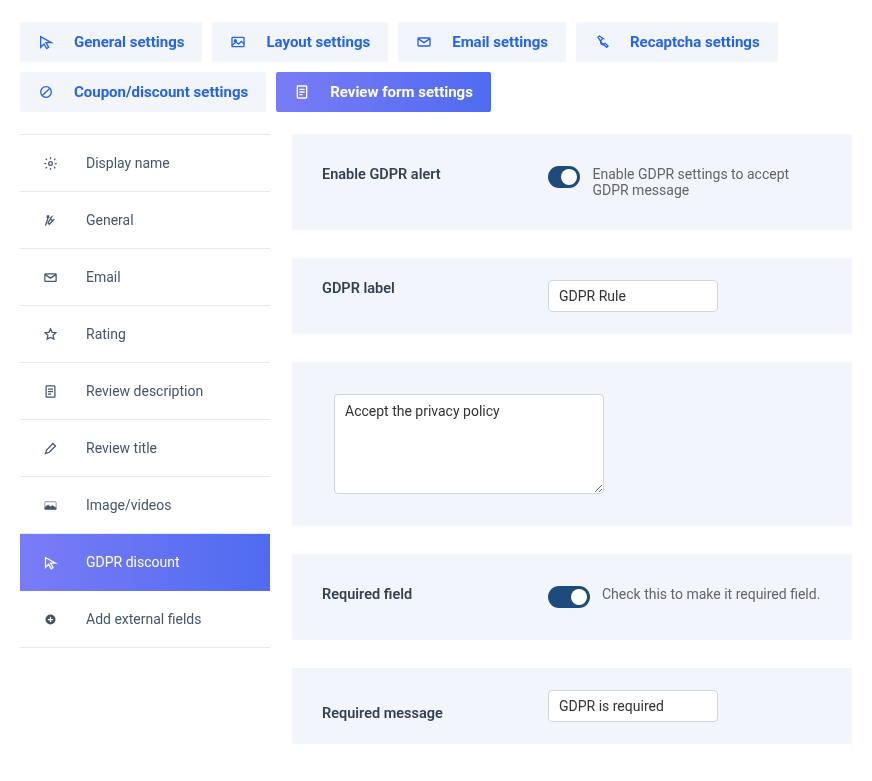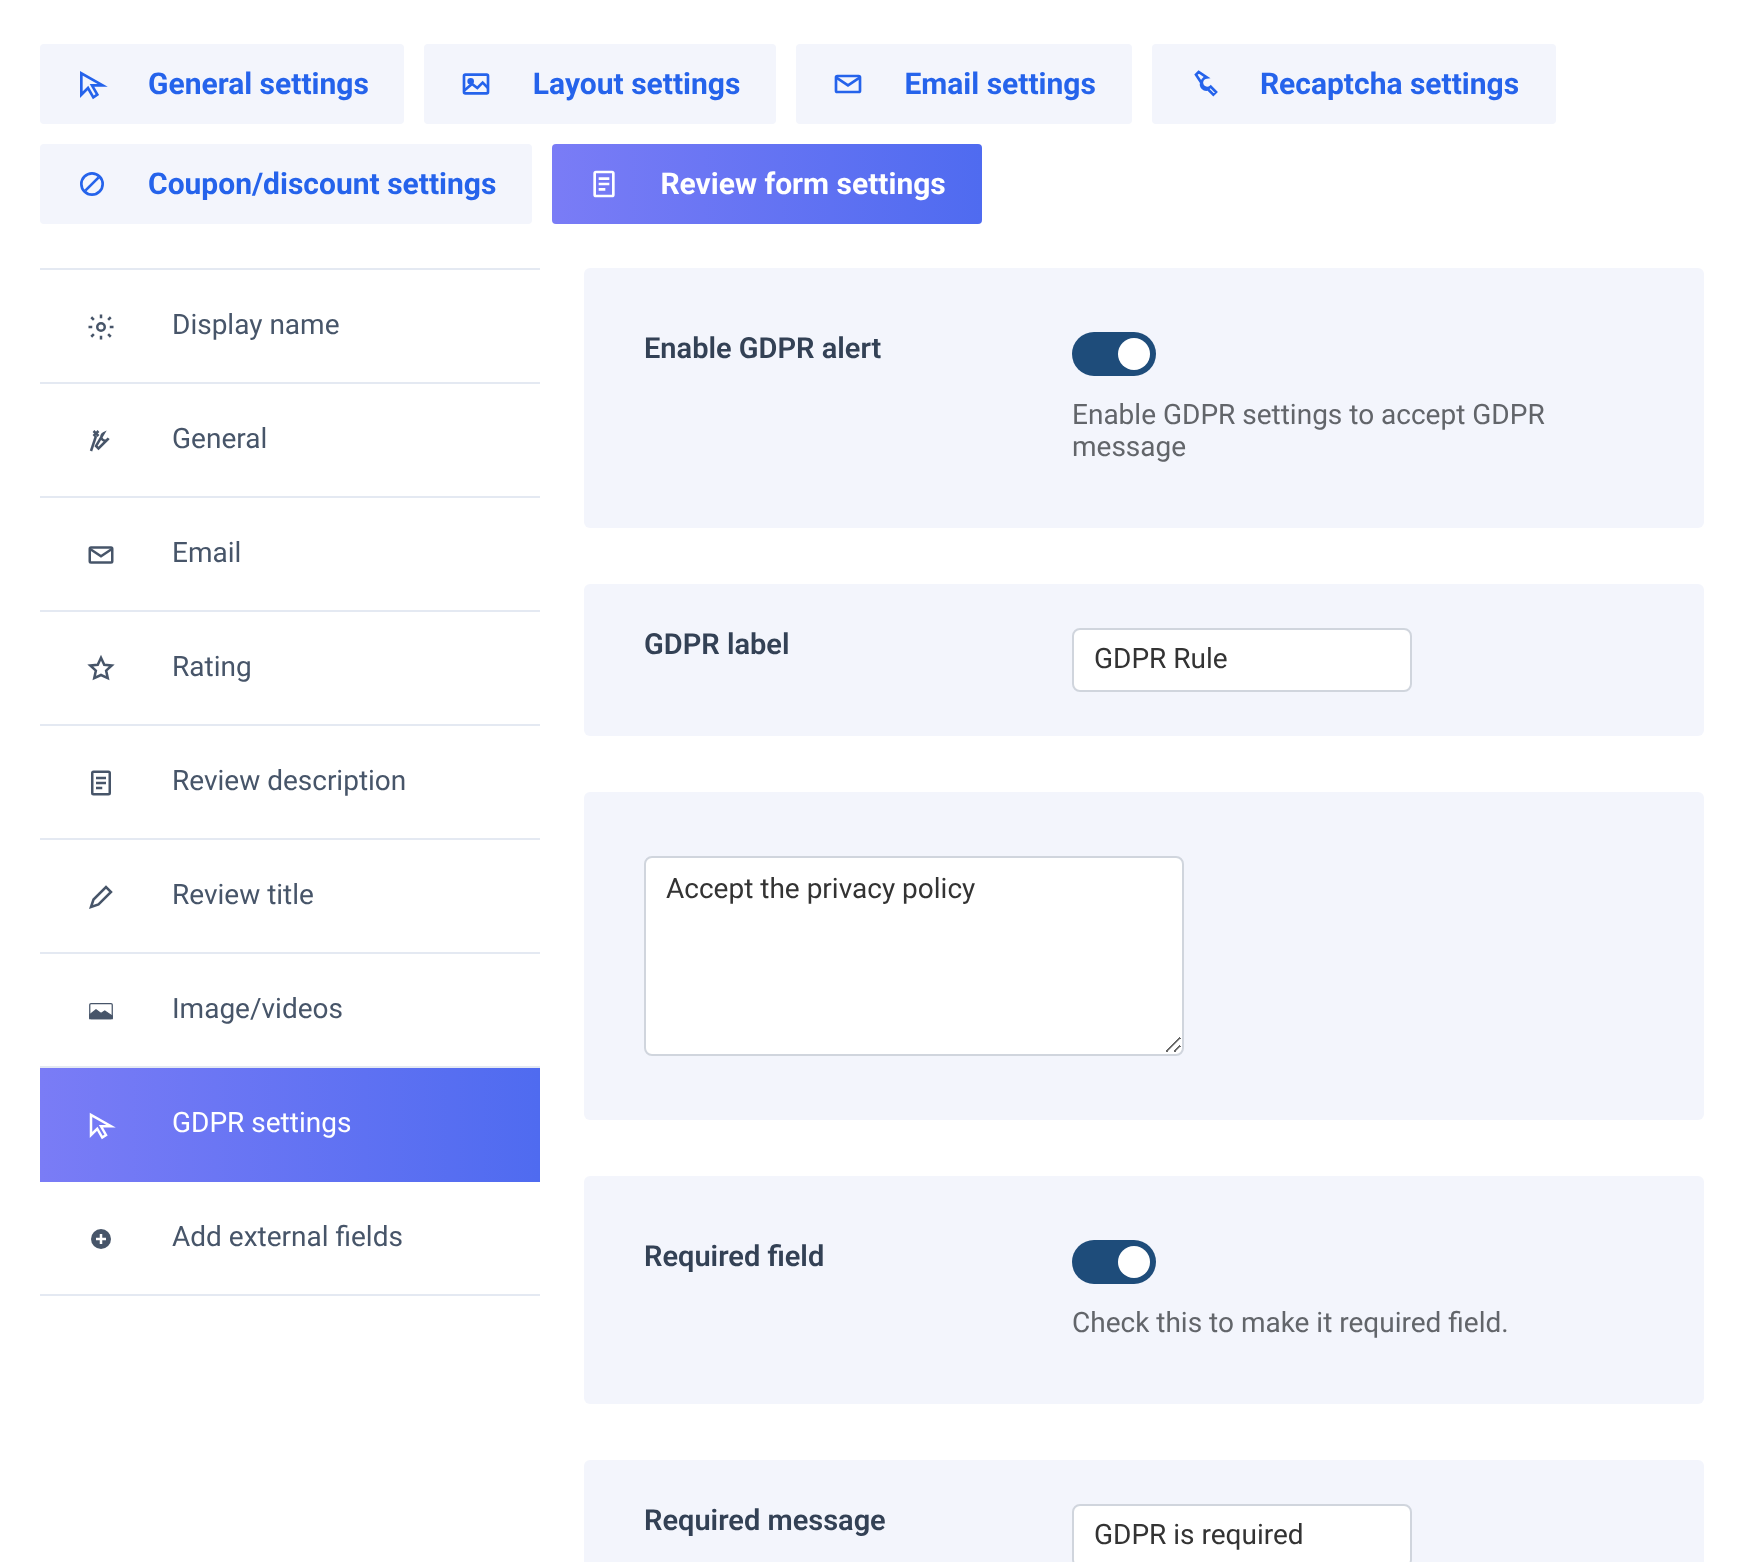--- a/index.html
+++ b/index.html
@@ -114,22 +114,22 @@
   .field-label {
     width: 190px;
     flex-shrink: 0;
     font-weight: 600;
     color: #334155;
     font-size: 14.5px;
   }
   .field-control {
     flex: 1;
     display: flex;
-    flex-direction: column;
     gap: 12px;
+    margin-left: 12px;
   }
   .helper-text {
     color: var(--text-light);
     font-size: 14px;
   }
 
   
   .toggle {
     width: 42px;
     height: 22px;
@@ -325,21 +325,21 @@
         </span>
         <span>Image/videos</span>
       </div>
 
       <div class="side-item active">
         <span class="side-icon">
           <svg viewBox="0 0 24 24" width="15" height="15" fill="none" stroke="currentColor" stroke-width="2">
             <path d="M4 4v16l5-5 4 7 3-2-4-7h8z"></path>
           </svg>
         </span>
-        <span>GDPR settings</span>
+        <span>GDPR discount</span>
       </div>
 
       <div class="side-item">
         <span class="side-icon">
           <svg viewBox="0 0 24 24" width="15" height="15" fill="currentColor">
             <circle cx="12" cy="12" r="8"></circle>
             <path d="M8 12h8M12 8v8" stroke="white" stroke-width="2"></path>
           </svg>
         </span>
         <span>Add external fields</span>
@@ -379,21 +379,21 @@
         <div class="field-control">
           <div class="toggle">
             <svg class="check" viewBox="0 0 24 24" fill="none" stroke="#1e4c7a" stroke-width="3">
               <path d="M5 12l4 4 10-10"></path>
             </svg>
           </div>
           <div class="helper-text">Check this to make it required field.</div>
         </div>
       </div>
 
-      <div class="field-row" style="padding-top:22px;padding-bottom:22px;">
+      <div class="field-row" style="padding-top:22px;padding-bottom:22px;align-items:flex-end;">
         <div class="field-label">Required message</div>
         <div class="field-control">
           <input class="text-input" type="text" value="GDPR is required" style="">
         </div>
       </div>
 
     </div>
 
   </div>
 

